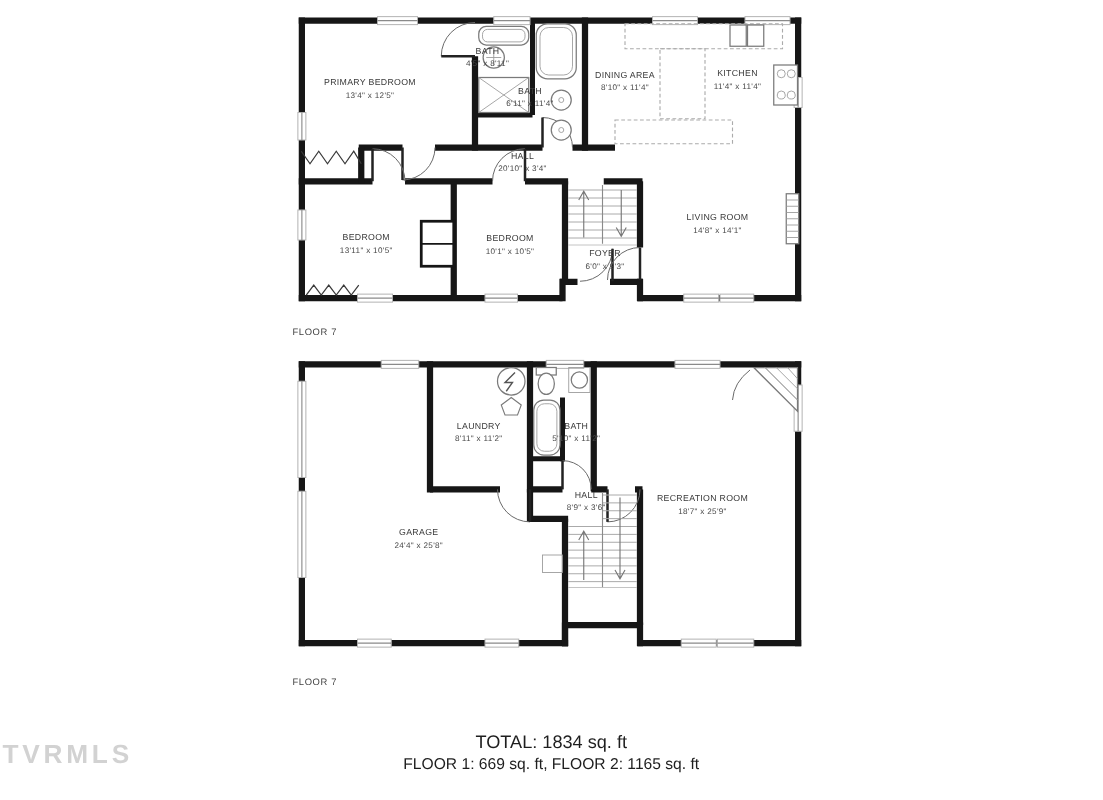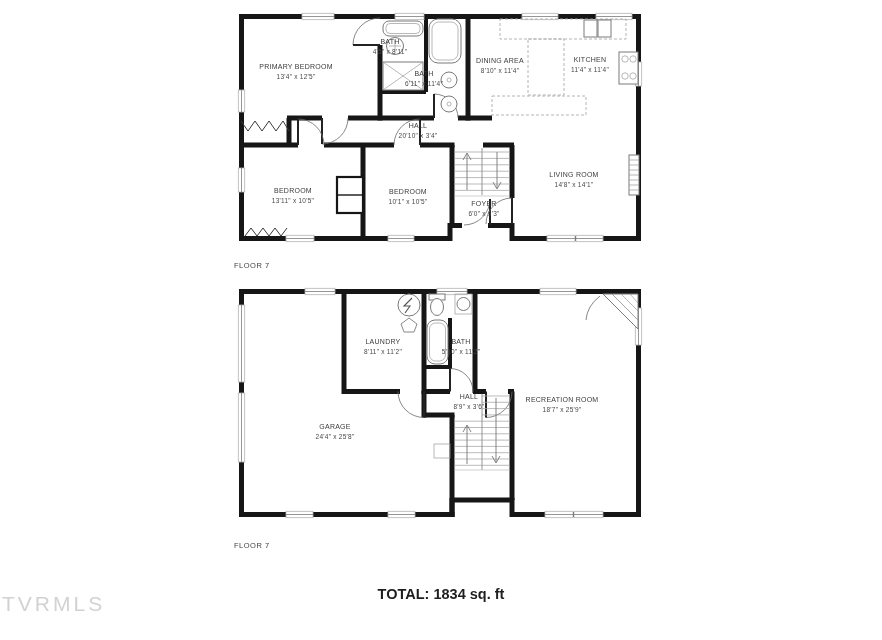--- a/index.html
+++ b/index.html
@@ -17,23 +17,23 @@
   .thin{stroke:#bbbbbb;stroke-width:.7;}
   .arc{fill:none;stroke:#6a6a6a;stroke-width:.8;}
   .leaf{stroke:#222;stroke-width:2;}
   .zig{fill:none;stroke:#3a3a3a;stroke-width:1;}
   .arrow{fill:none;stroke:#777;stroke-width:.9;}
   .room-label{position:absolute;transform:translateX(-50%);text-align:center;
       color:#3a3a3a;font-size:7px;line-height:1.4;letter-spacing:.25px;white-space:nowrap;}
   .room-label .dims{font-size:6.5px;color:#474747;}
   .floor-label{position:absolute;font-size:7.5px;color:#3f3f3f;letter-spacing:.5px;}
   #summary{position:absolute;left:0;top:586px;width:882px;text-align:center;color:#1e1e1e;}
-  #summary .total{font-size:14.5px;font-weight:bold;margin-bottom:2px;}
+  #summary .total{font-size:14.5px;font-weight:normal;margin-bottom:2px;}
   #summary .line{font-size:12.5px;margin-bottom:1px;}
-  #watermark{position:absolute;left:2px;top:592px;font-size:21px;font-weight:400;
+  #watermark{position:absolute;left:2px;top:592px;font-size:21px;font-weight:700;
       color:#d2d2d2;letter-spacing:3px;}
 </style>
 </head>
 <body>
 
 <div id="page">
 
 <svg width="882" height="640" viewBox="0 0 882 640">
 
   <g>
@@ -364,17 +364,18 @@
   <div class="room-label" style="left:335px;top:422px">
     <div>GARAGE</div>
     <div class="dims">24'4" x 25'8"</div>
   </div>
 
   <div class="floor-label" style="left:234px;top:261px">FLOOR 7</div>
   <div class="floor-label" style="left:234px;top:541px">FLOOR 7</div>
 
   <div id="summary">
     <div class="total">TOTAL: 1834 sq. ft</div>
+    <div class="line">FLOOR 1: 669 sq. ft, FLOOR 2: 1165 sq. ft</div>
   </div>
 
   <div id="watermark">TVRMLS</div>
 
 </div>
 
 </body></html>

